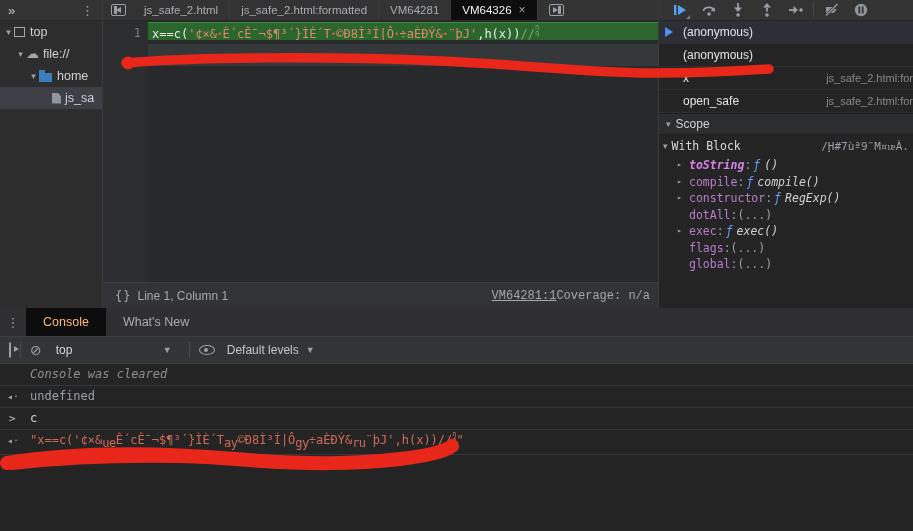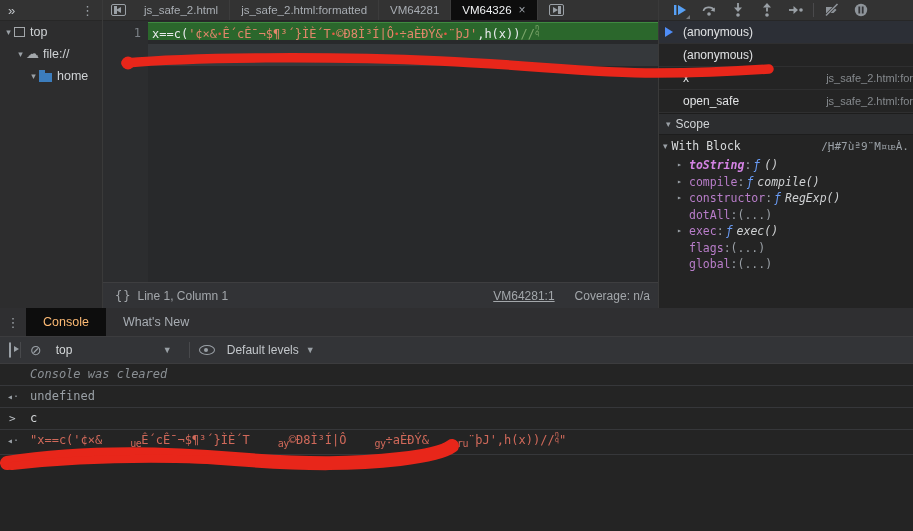--- a/index.html
+++ b/index.html
@@ -47,21 +47,21 @@
   .code-str { color:#e2876b; }
   .code-dot { color:#e25b43; font-size:9px; vertical-align:1px; }
   .code-comment { color:#7ba56a; }
   .stack2 { display:inline-block; font-size:7px; line-height:6px; vertical-align:3px; white-space:pre; }
 
   
   .statusbar { position:absolute; left:103px; top:282px; width:555px; height:26px; background:#323336;
                border-top:1px solid #3e3e40; display:flex; align-items:center; color:#a3a7ab; font-size:12px; }
   .pp-icon { margin-left:12px; font-family:"DejaVu Sans Mono",monospace; color:#a3a7ab; letter-spacing:1px; }
   .pos-text { margin-left:6px; }
-  .status-right { margin-left:auto; display:flex; align-items:center; gap:20px; margin-right:8px; }
+  .status-right { margin-left:auto; display:flex; align-items:center; gap:0; margin-right:8px;font-family:Liberation Mono, monospace; }
   .vm-link { text-decoration:underline; color:#a3a7ab; }
 
   
   .sidebar { position:absolute; left:658px; top:0; width:255px; height:308px; background:#242424; border-left:1px solid #3a3a3a; }
   .dbg-toolbar { height:21px; background:#333333; border-bottom:1px solid #272727; display:flex; align-items:center; padding-left:6px; }
   .dbg-ic { width:29px; height:21px; display:flex; align-items:center; justify-content:center; position:relative; }
   .dbg-sep { width:1px; height:14px; background:#4a4a4c; margin:0 3px; }
   .corner { position:absolute; right:4px; bottom:2px; border-left:4px solid transparent; border-bottom:4px solid #74787d; }
 
   .callstack { }
@@ -103,21 +103,21 @@
   .filter-box { width:223px; height:18px; background:#242529; margin-left:7px; padding:0 8px; line-height:17px; color:#7d838a; font-size:12px; }
   .levels { margin-left:12px; display:flex; align-items:center; gap:7px; color:#c3c7cb; }
   .messages { font-family:"DejaVu Sans Mono",monospace; font-size:12px; }
   .msg { min-height:21px; line-height:21px; border-bottom:1px solid #36373a; position:relative; padding-left:30px; white-space:nowrap; overflow:hidden; }
   .msg .marker { position:absolute; left:7px; top:0; font-size:10px; color:#9aa0a6; }
   .msg .marker.prompt { color:#bfc4c9; font-size:11px; left:9px; }
   .msg.cleared { color:#8b9095; font-style:italic; }
   .msg.dim { color:#9aa0a6; }
   .msg.input { color:#d5d8da; }
   .con-str { color:#d0695a; }
-  .con-mark { color:#d0695a; font-size:10px; vertical-align:-3px; letter-spacing:-0.5px;margin-left:28px; }
+  .con-mark { color:#d0695a; font-size:12px; vertical-align:-3px; letter-spacing:-0.5px; }
   .con-stack { display:inline-block; font-size:7px; line-height:6px; vertical-align:2px; white-space:pre; color:#d0695a; }
 
   .scribbles { position:absolute; left:0; top:0; width:913px; height:531px; pointer-events:none; z-index:50; }
 </style>
 </head>
 <body>
 
 <div class="win">
 
   <div class="navigator">
@@ -132,20 +132,24 @@
     </div>
     <div class="tree-row" style="padding-left:15px;">
       <span class="tw">▾</span>
       <span class="cloud-ic">☁</span>
       <span>file://</span>
     </div>
     <div class="tree-row" style="padding-left:28px;">
       <span class="tw">▾</span>
       <span class="folder-ic"></span>
       <span>home</span>
+    </div>
+    <div class="tree-row sel" style="padding-left:52px;">
+      <span class="file-ic"></span>
+      <span>js_sa</span>
     </div>
   </div>
 
   <div class="tabstrip">
     <div class="nav-toggle">
       <span class="boxicon">
           <span class="bar-l"></span>
           <span class="tri-l"></span>
         </span>
     </div>

